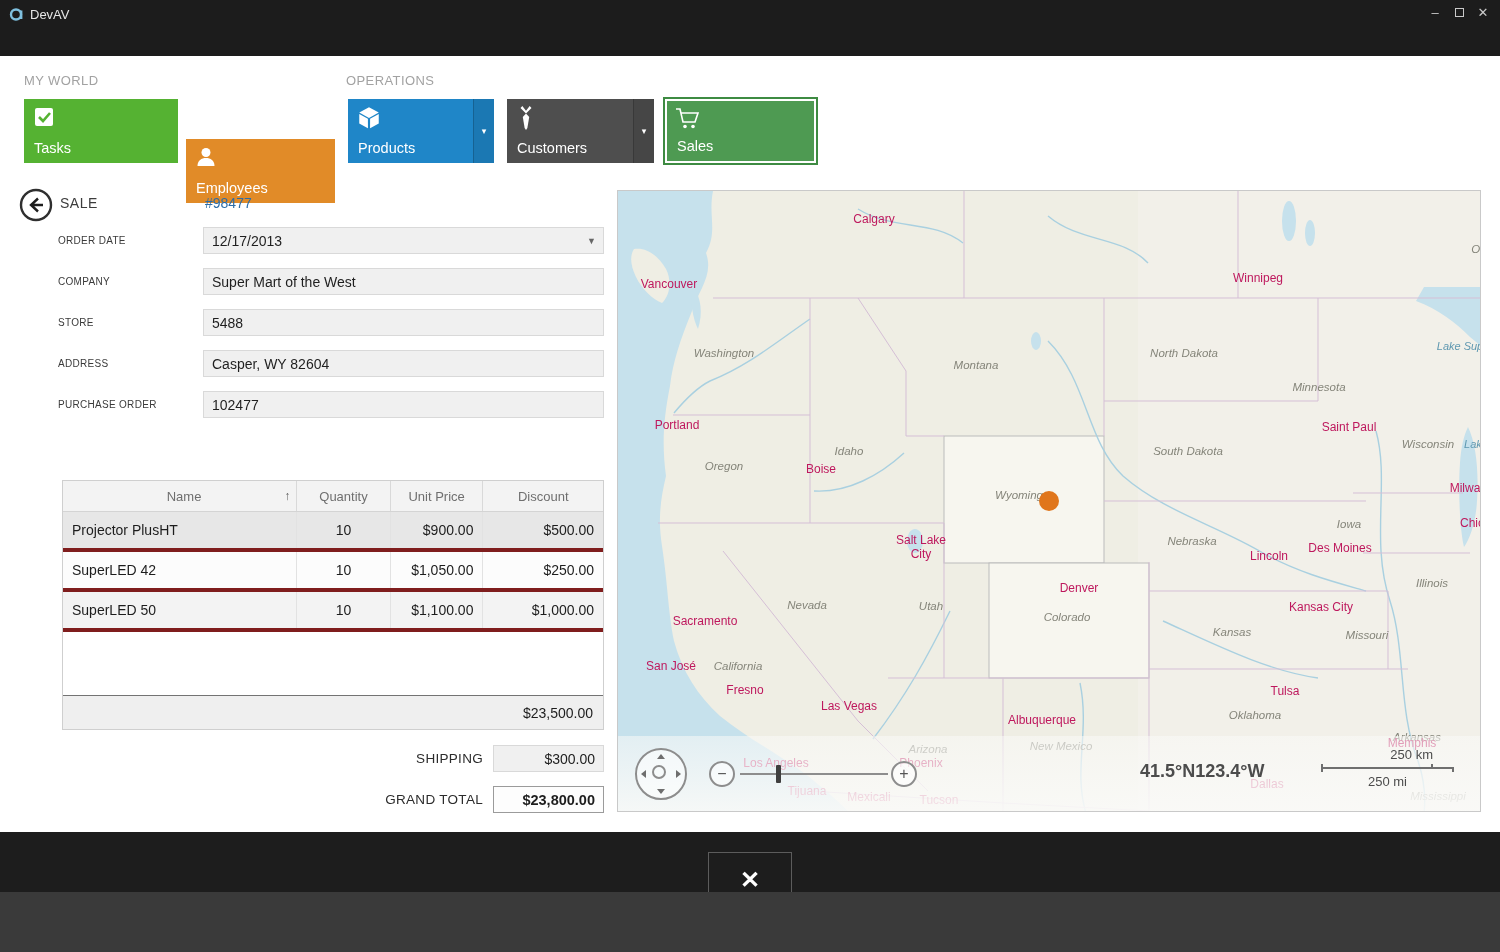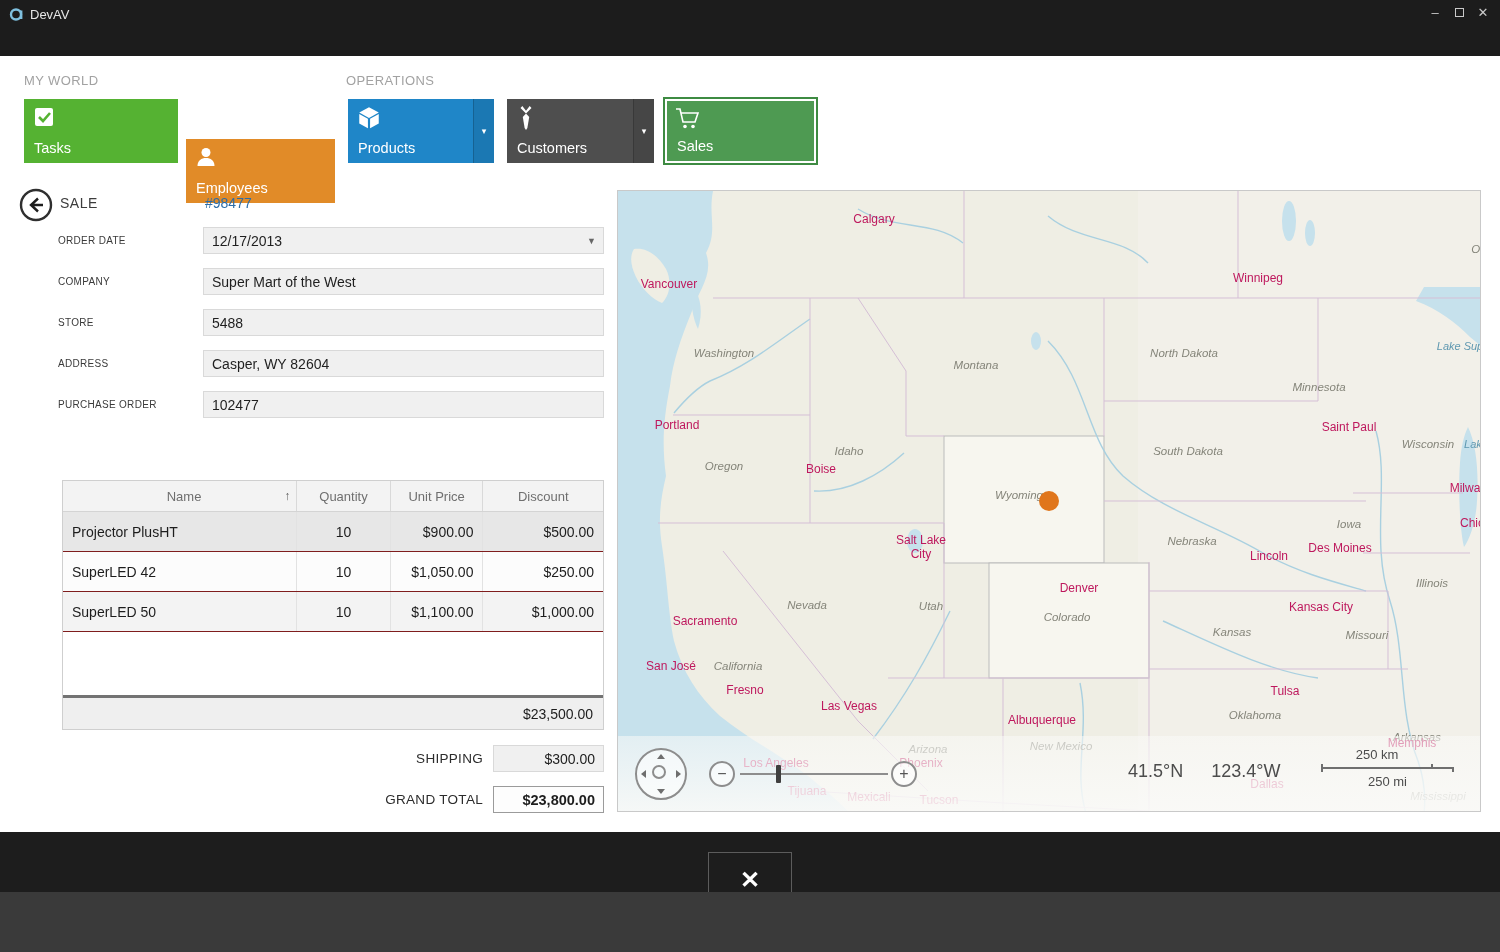--- a/index.html
+++ b/index.html
@@ -40,32 +40,32 @@
                      font-size:14px; color:#1f1f1f; padding:0 8px; font-family:inherit; }
   .dd-caret { position:absolute; right:8px; top:9px; font-size:9px; color:#666; pointer-events:none; }
 
   
   .items-table { position:absolute; left:62px; top:480px; width:542px; border:1px solid #cfcfcf; background:#fff; }
   .t-header { display:flex; height:31px; background:#f3f3f3; border-bottom:1px solid #d4d4d4; }
   .t-header .hcell { font-size:13px; color:#6f6f6f; display:flex; align-items:center; justify-content:center;
                      border-right:1px solid #d9d9d9; position:relative; }
   .t-header .hcell:last-child { border-right:none; }
   .sort-icon { position:absolute; right:6px; color:#5a5a5a; font-size:12px; }
-  .t-row { display:flex; height:40px; border-bottom:1px solid #7f1d1d; }
+  .t-row { display:flex; height:40px; border-bottom:4px solid #7f1d1d; }
   .t-row .cell { font-size:14px; color:#1d1d1d; display:flex; align-items:center; border-right:1px solid #e2e2e2; }
   .t-row .cell:last-child { border-right:none; }
   .c-name { width:235px; padding-left:9px; }
   .c-qty { width:94px; justify-content:center; }
   .c-price { width:93px; justify-content:flex-end; padding-right:9px; }
   .c-disc { width:120px; justify-content:flex-end; padding-right:9px; }
   .t-row.sel { background:#e7e7e7; }
   .t-row.alt1 { background:#fcfcfc; }
   .t-row.alt2 { background:#f3f3f3; }
   .t-filler { height:63px; background:#fff; }
-  .t-subtotal { height:34px; background:#efefef; border-top:3px solid #737373; font-size:14px; color:#1d1d1d;
+  .t-subtotal { height:34px; background:#efefef; border-top:1px solid #737373; font-size:14px; color:#1d1d1d;
                 display:flex; align-items:center; justify-content:flex-end; padding-right:10px; }
 
   .total-row { position:absolute; left:62px; width:542px; height:27px; display:flex; align-items:center; }
   .total-row .tlabel { flex:1; text-align:right; font-size:13.5px; color:#2c2c2c; padding-right:10px; letter-spacing:0.3px; }
   .total-box { width:111px; height:27px; background:#f0f0f0; border:1px solid #d9d9d9; font-size:14px; color:#1d1d1d;
                display:flex; align-items:center; justify-content:flex-end; padding-right:8px; }
   .total-box.grand { background:#fdfdfd; border:1px solid #9b9b9b; font-weight:bold; font-size:14.5px; }
 
   
   .map { position:absolute; left:617px; top:190px; width:864px; height:622px; border:1px solid #c9c9c9;
@@ -89,24 +89,24 @@
   .pan-arrow.down { left:50%; bottom:4px; margin-left:-4px; border-left:4px solid transparent; border-right:4px solid transparent; border-top:5px solid #6e6e6e; }
   .pan-arrow.left { top:50%; left:4px; margin-top:-4px; border-top:4px solid transparent; border-bottom:4px solid transparent; border-right:5px solid #6e6e6e; }
   .pan-arrow.right { top:50%; right:4px; margin-top:-4px; border-top:4px solid transparent; border-bottom:4px solid transparent; border-left:5px solid #6e6e6e; }
   .zoom-btn { position:absolute; width:26px; height:26px; border:2px solid #8d8d8d; border-radius:50%;
               background:rgba(255,255,255,0.6); color:#555; font-size:16px; line-height:22px; text-align:center;
               z-index:5; cursor:pointer; }
   .zoom-out { left:91px; top:570px; }
   .zoom-in { left:273px; top:570px; }
   .zoom-track { position:absolute; left:122px; top:582px; width:148px; height:2px; background:#8d8d8d; z-index:5; cursor:pointer; }
   .zoom-handle { position:absolute; left:36px; top:-8px; width:5px; height:18px; background:#3f3f3f; border-radius:1px; cursor:pointer; }
-  .map-coords { position:absolute; left:510px; top:570px; z-index:5; display:flex; gap:28px;
-                font-size:18px; color:#4c4c4c; }
+  .map-coords { position:absolute; left:522px; top:570px; z-index:5; display:flex; 
+                font-size:18px; color:#4c4c4c;font-weight:bold; }
   .map-scale { position:absolute; left:703px; top:556px; z-index:5; font-size:13px; color:#4c4c4c; }
-  .scale-km-label { width:112px; text-align:center; margin-bottom:2px; }
+  .scale-km-label { width:112px; text-align:right; margin-bottom:2px; }
   .ruler { height:5px; border-left:2px solid #6f6f6f; border-right:2px solid #6f6f6f; }
   .ruler.km { width:112px; border-bottom:2px solid #6f6f6f; }
   .ruler.mi { width:133px; border-top:2px solid #6f6f6f; margin-top:-2px; }
   .scale-mi-label { width:133px; text-align:center; margin-top:2px; }
 
   
   .footer { position:absolute; left:0; top:832px; width:1500px; height:120px; background:#1d1d1d; }
   .footer-close { position:absolute; left:708px; top:20px; width:84px; height:78px; background:transparent;
                   border:1px solid #5c5c5c; color:#fff; display:flex; flex-direction:column; align-items:center;
                   justify-content:center; gap:7px; cursor:pointer; font-family:inherit; }

